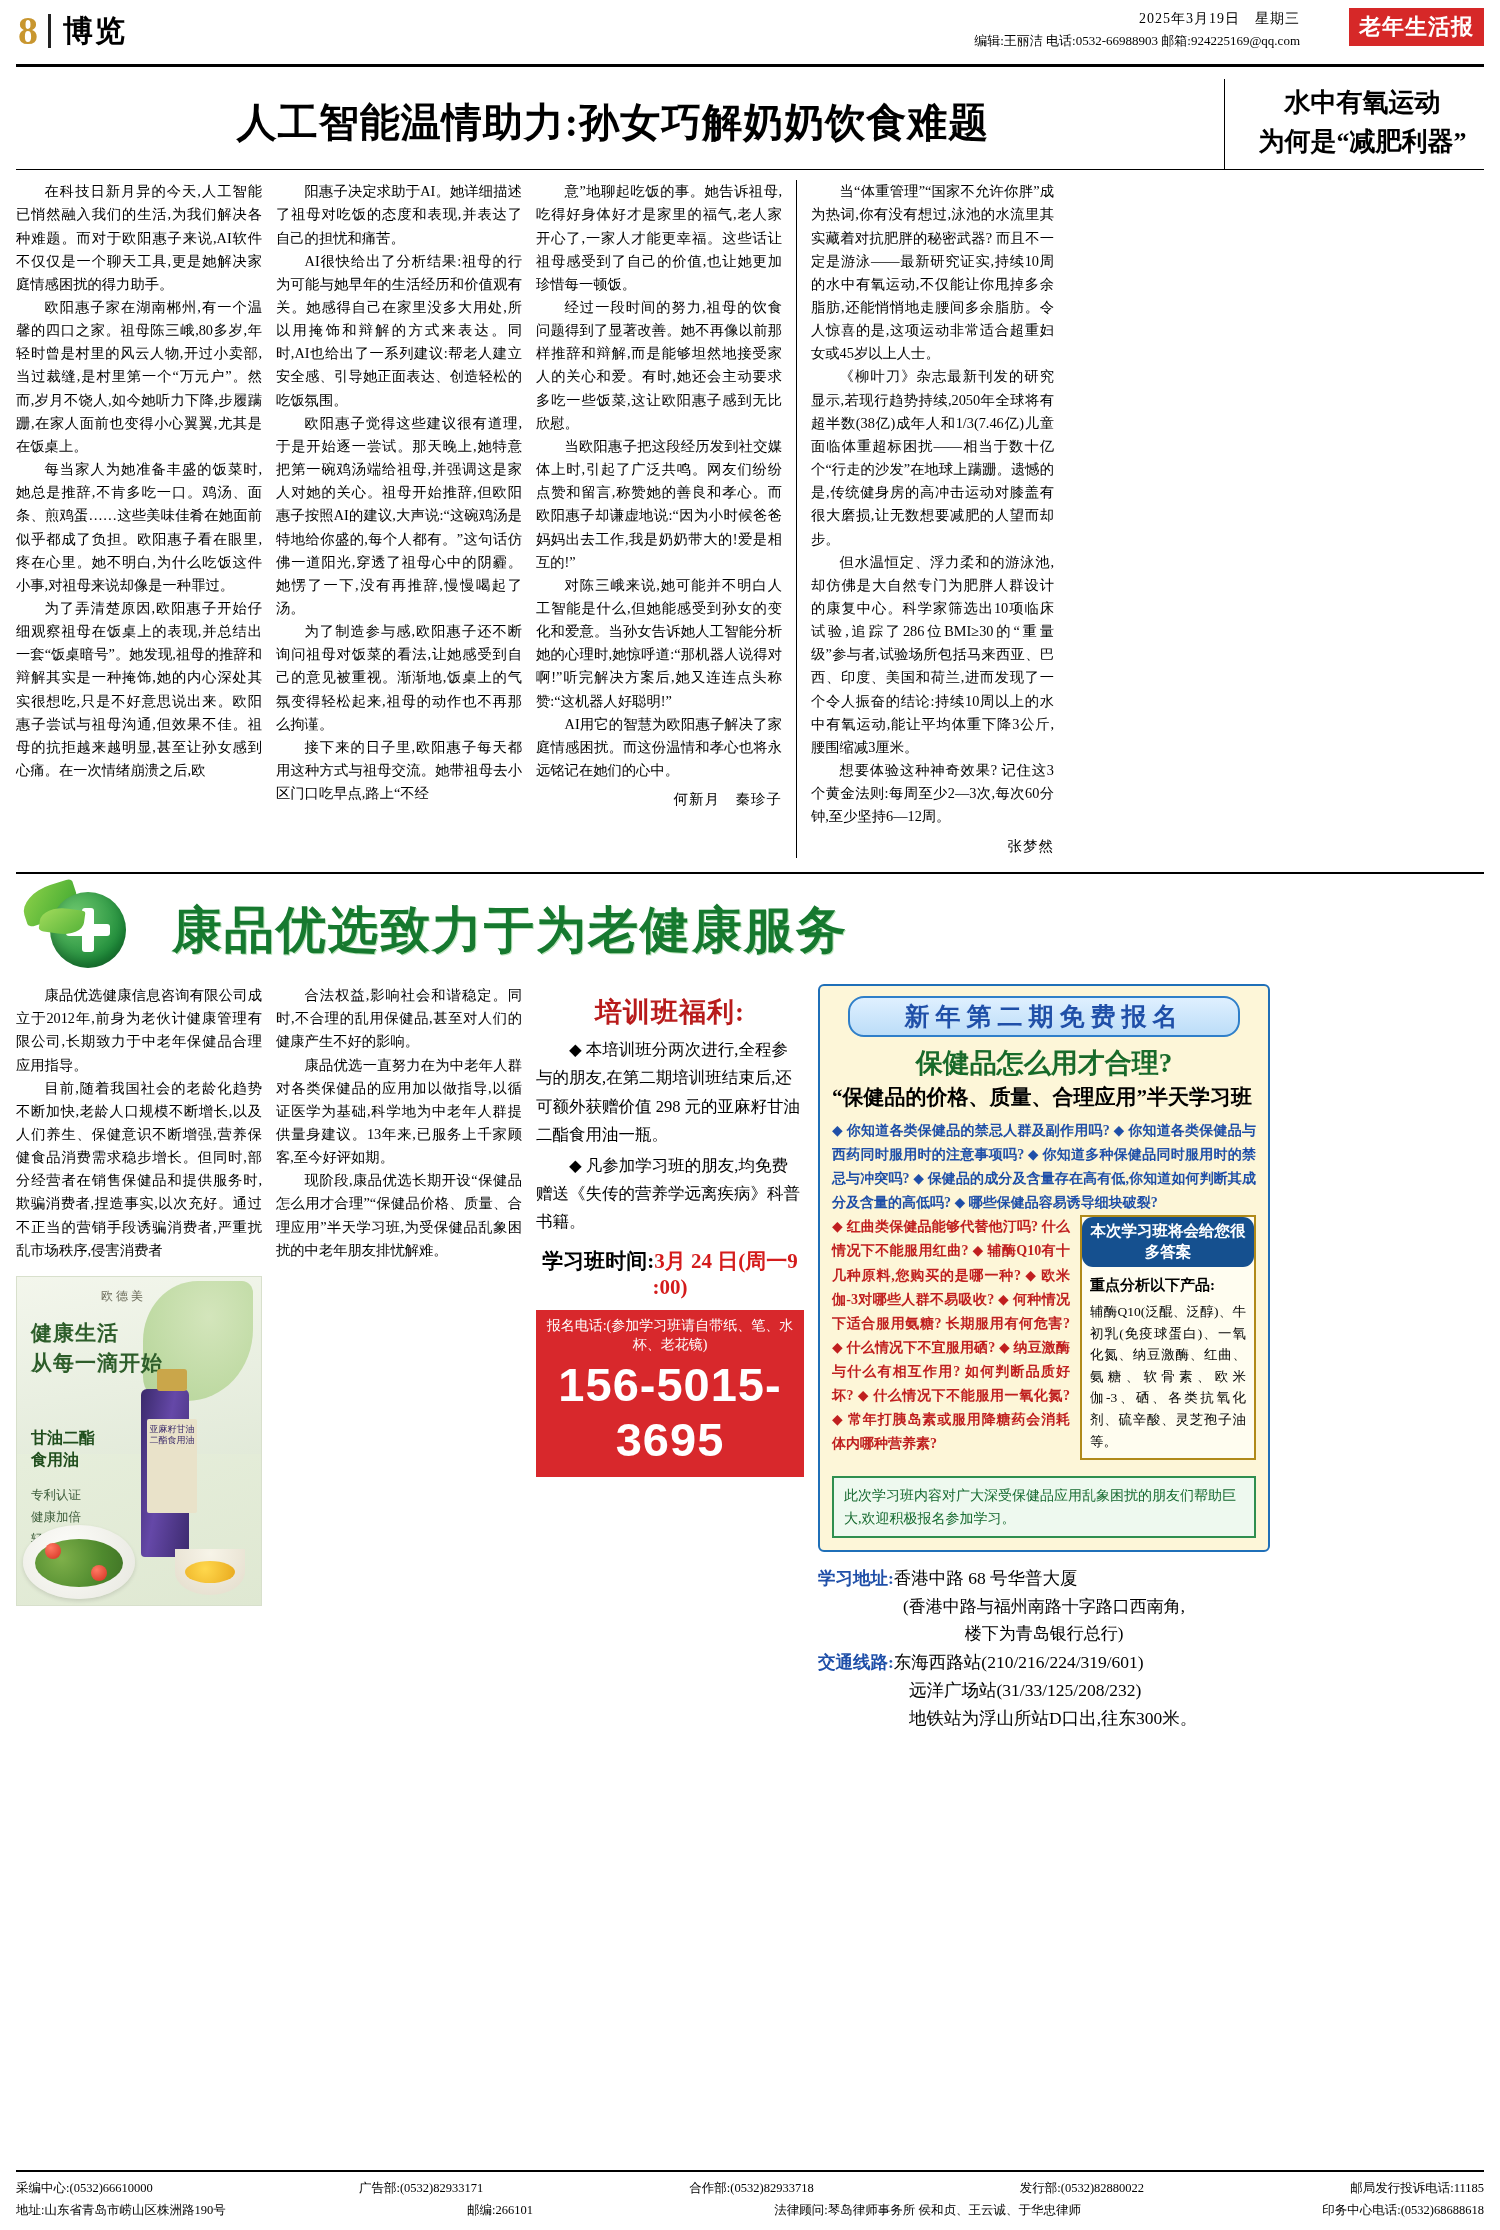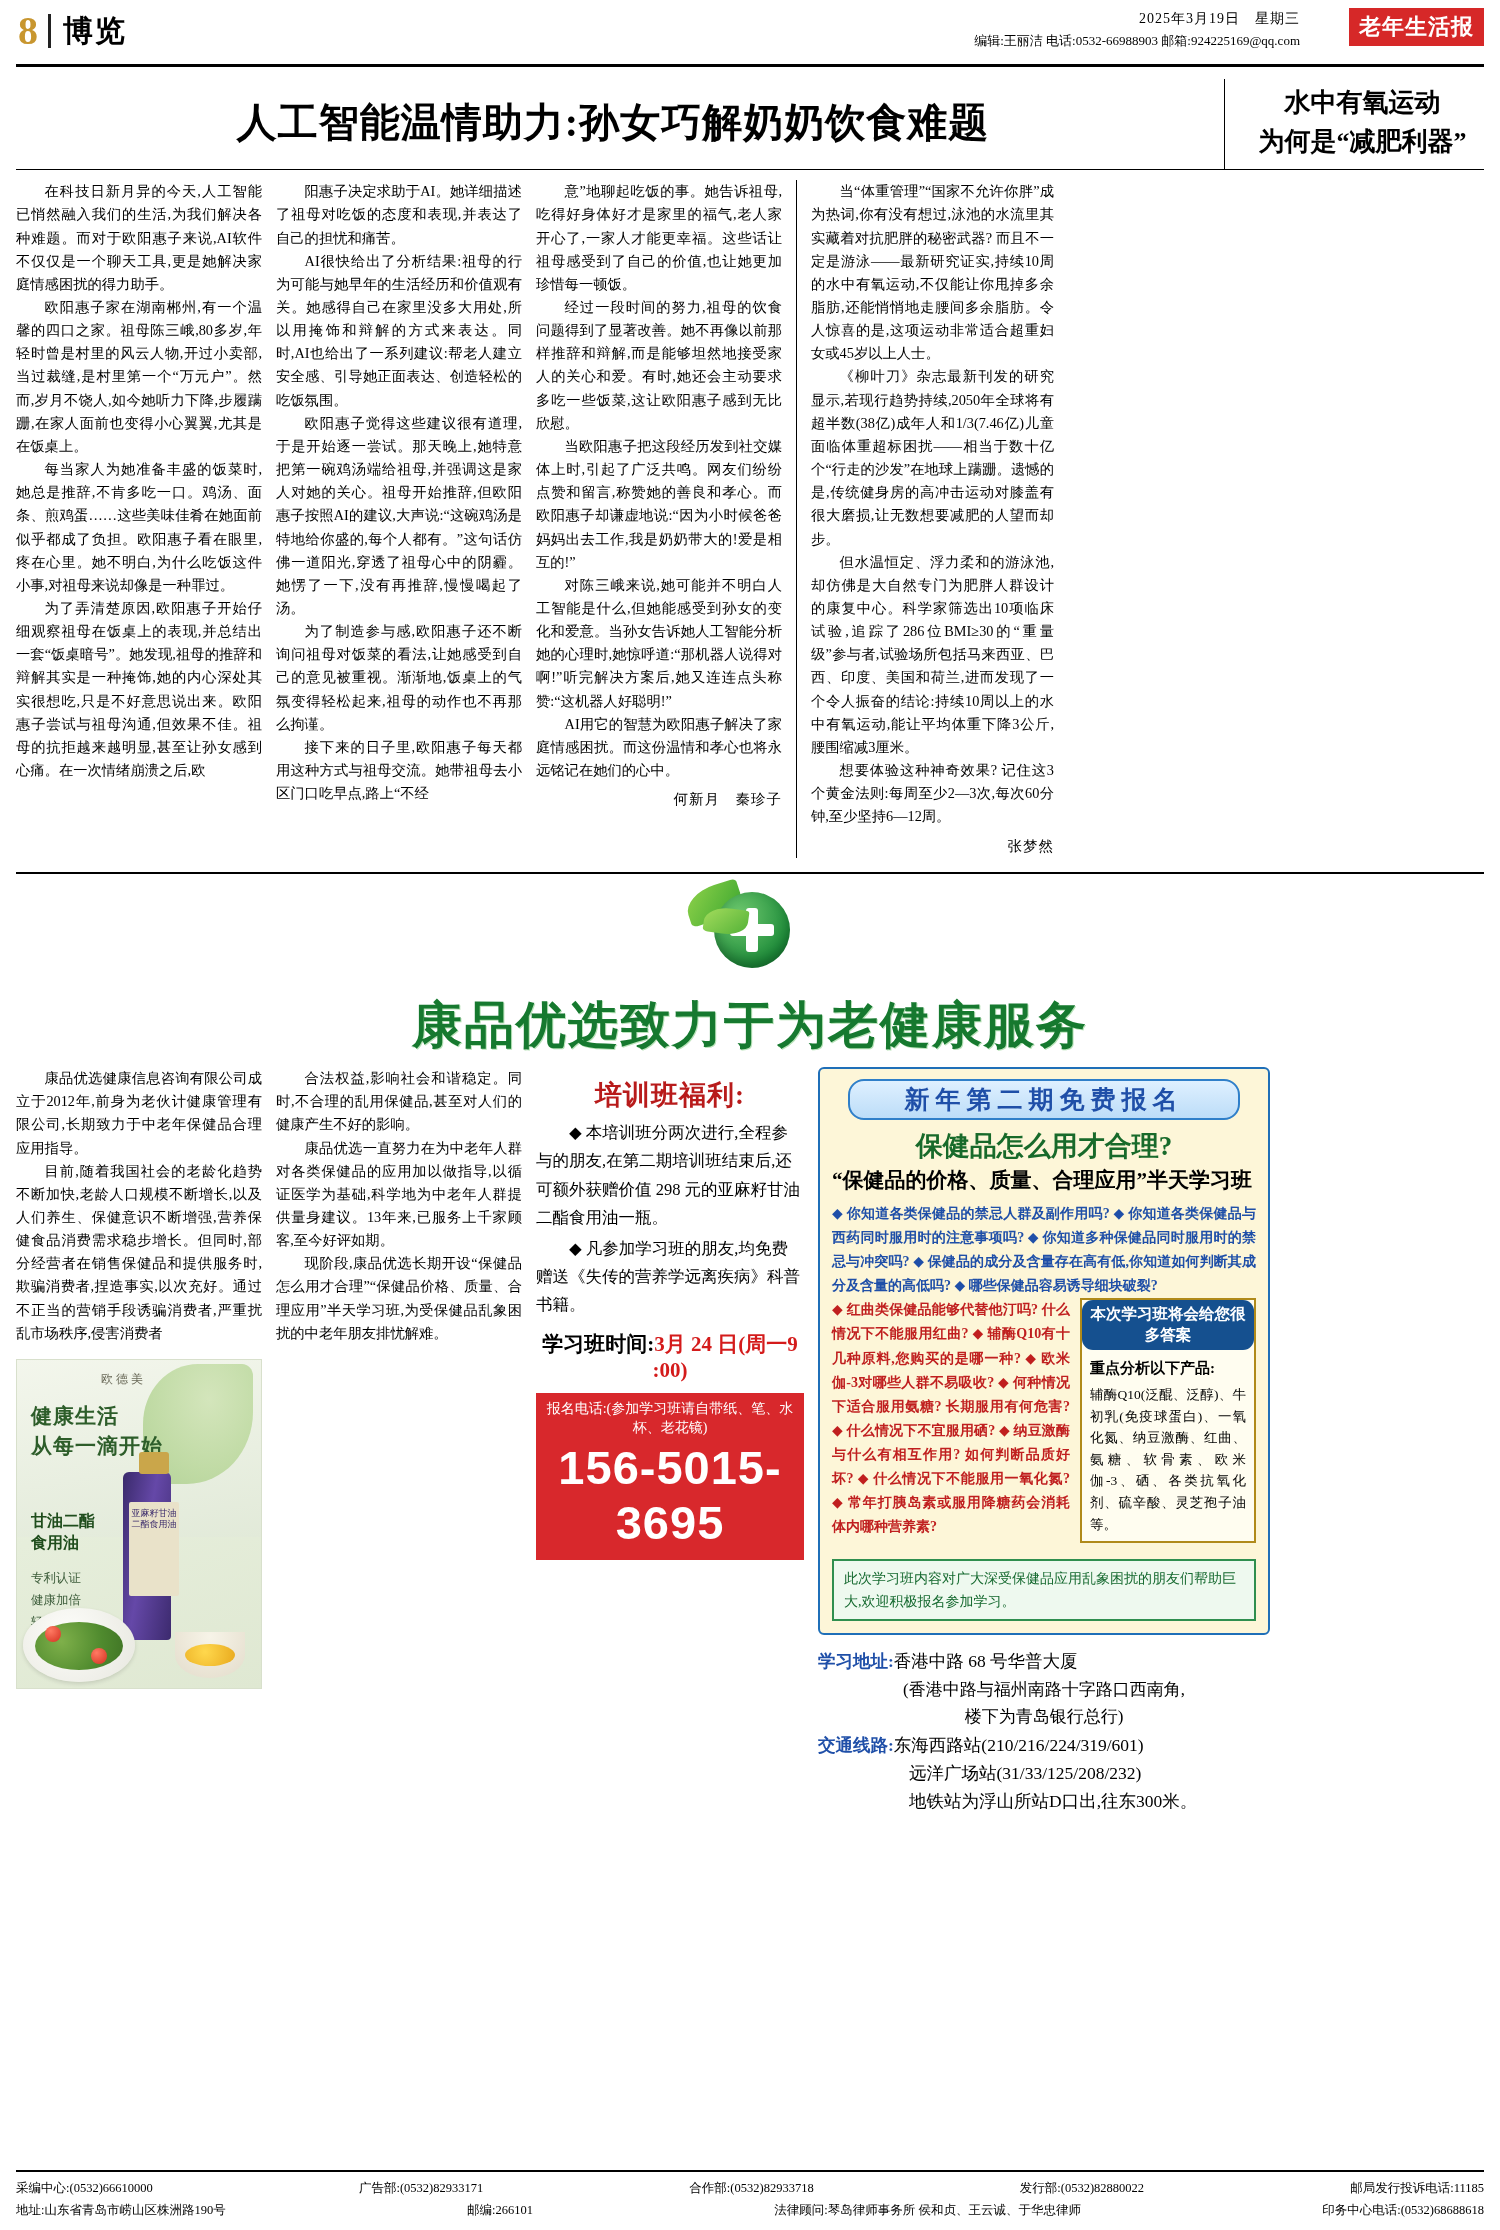--- a/index.html
+++ b/index.html
@@ -140,21 +140,20 @@
   .ad-sep {
     height: 2px;
     background: #000;
     margin: 14px 16px 0 16px;
   }
   .ad-banner {
     display: flex;
     align-items: center;
     padding: 10px 16px 4px 16px;
     gap: 16px;
-    flex-direction: column;
   }
   .leaf-logo {
     width: 140px;
     height: 92px;
     position: relative;
     flex: none;
   }
   .leaf-logo .circle {
     position: absolute;
     left: 34px; top: 8px;
@@ -240,24 +239,25 @@
   .product-box .pb-tagbox {
     position: absolute; left: 14px; top: 150px;
     font-size: 16px; font-weight: bold; color: #1f4d1c;
     line-height: 1.35;
   }
   .product-box .pb-feat {
     position: absolute; left: 14px; top: 208px;
     font-size: 12.5px; color: #3c5c3a; line-height: 1.75;
   }
   .product-box .bottle {
-    position: absolute; left: 106px; top: 112px;
+    position: absolute; left: 124px; top: 112px;
     width: 48px; height: 168px;
     background: linear-gradient(100deg,#3a2a6b,#6548a8 45%,#3c2a6e);
     border-radius: 6px 6px 4px 4px;
+    font-family: Liberation Mono, monospace;
   }
   .product-box .bottle .cap {
     position: absolute; left: 16px; top: -20px;
     width: 30px; height: 22px;
     background: #caa64a; border-radius: 3px;
   }
   .product-box .bottle .lbl {
     position: absolute; left: 6px; top: 30px;
     width: 50px; height: 94px;
     background: #e9e2c9; border-radius: 2px;

